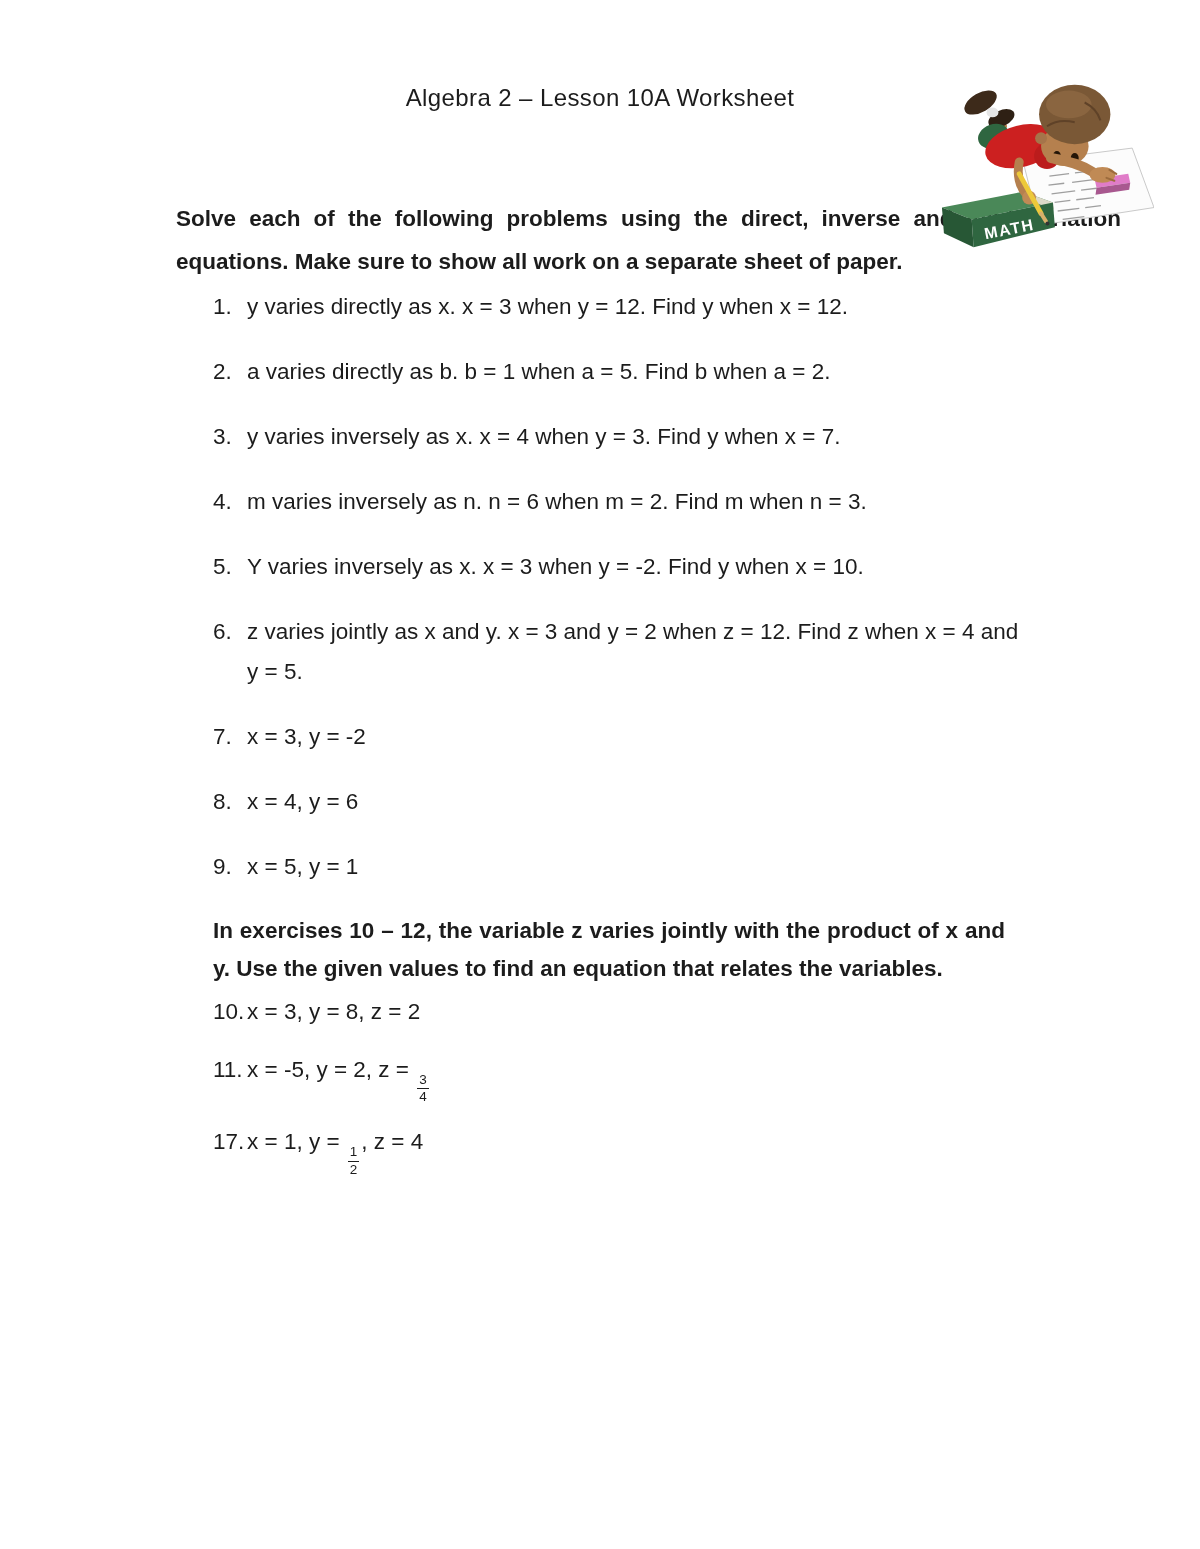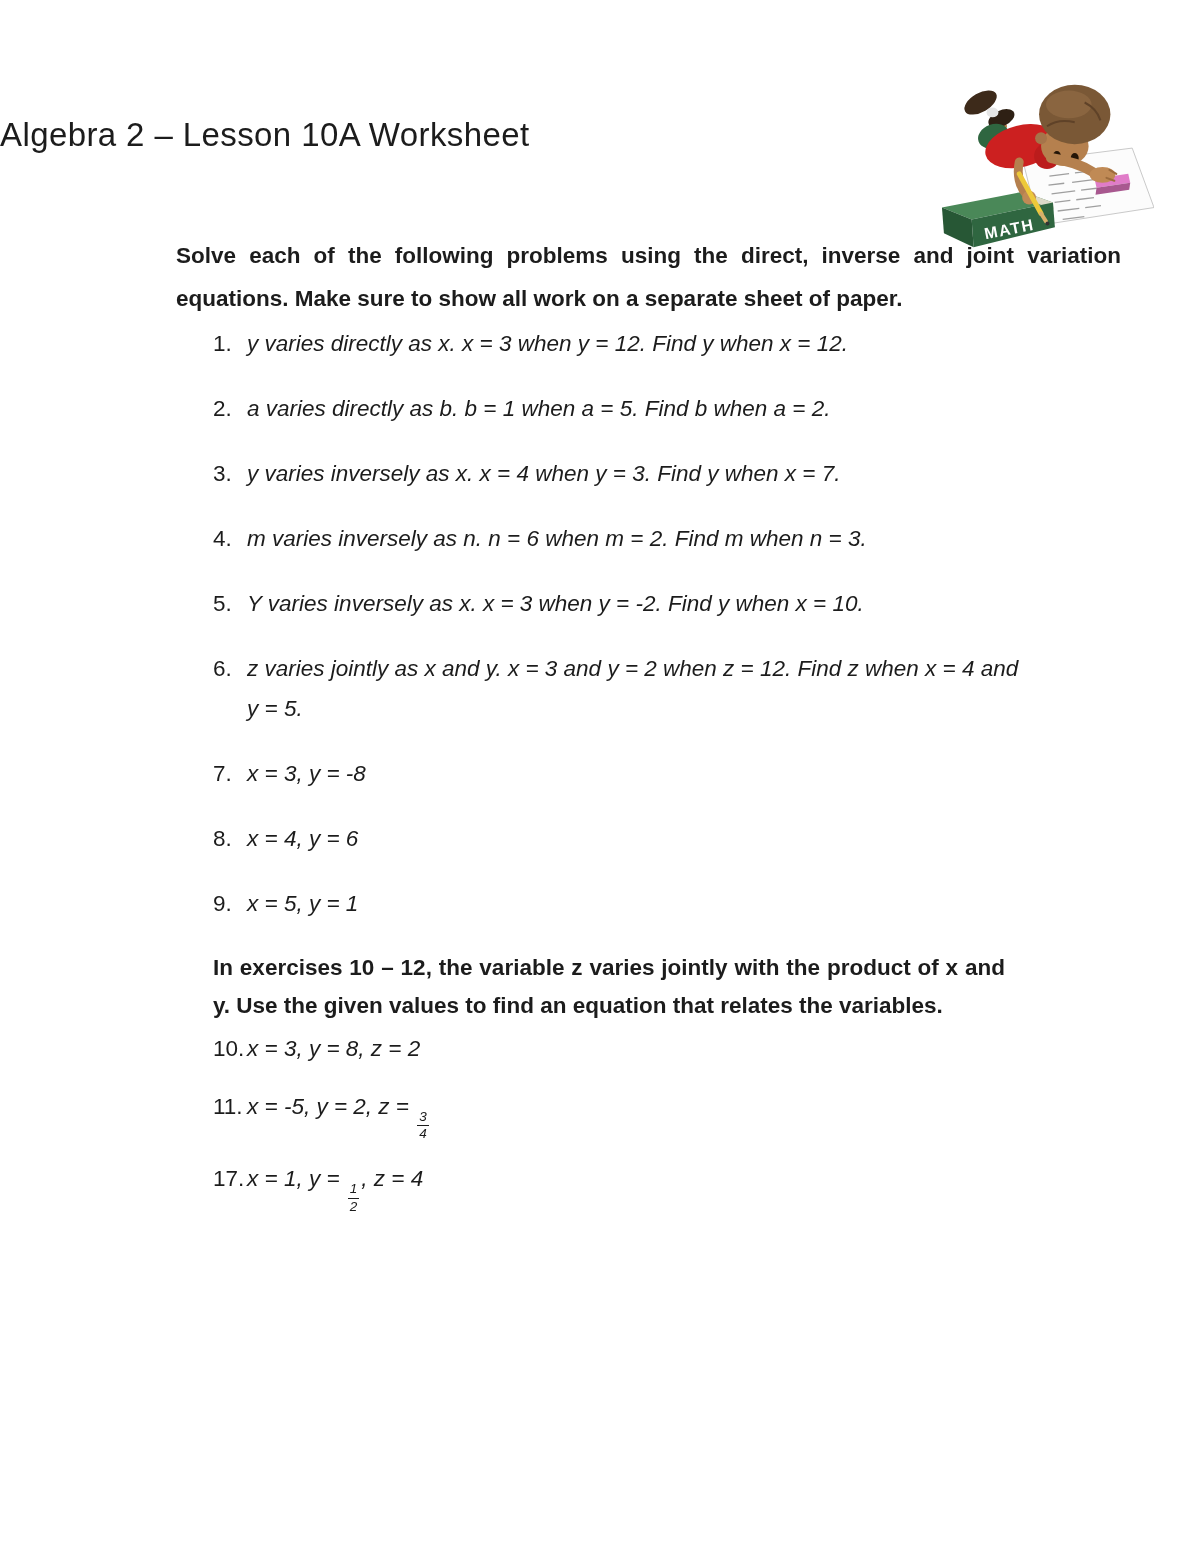--- a/index.html
+++ b/index.html
@@ -1,29 +1,29 @@
 <!DOCTYPE html>
 <html><head>
 <meta charset="utf-8">
 <style>
   html, body { margin:0; padding:0; background:#ffffff; }
   .page {
     position:relative; width:1200px; height:1549px; background:#ffffff;
     font-family:"Liberation Sans", sans-serif; color:#1c1c1c; overflow:hidden;
   }
-  .title-block { padding-top:111px; text-align:left; font-size:33px; line-height:47px; letter-spacing:0.4px; }
+  .title-block { padding-top:74px; text-align:center; font-size:24px; line-height:47px; letter-spacing:0.4px; }
   .clipart { position:absolute; top:62px; right:46px; width:218px; height:192px; }
   .intro {
     margin:76px 79px 0 176px; font-weight:bold; font-size:22.5px;
     line-height:43px; text-align:justify;
   }
   .problems { margin:4px 170px 0 213px; }
   .problem { display:flex; font-size:22.5px; line-height:40px; margin-bottom:25px; }
   .problem .pnum { min-width:34px; flex-shrink:0; }
-  .problem .ptext { flex:1;font-style:italic; }
+  .problem .ptext { flex:1; }
   .section-heading {
     font-weight:bold; font-size:22.5px; line-height:38px; text-align:justify;
     margin:16px 195px 0 213px;
   }
   .section-heading.second { margin-top:20px; }
   .section-problems { margin:4px 170px 0 213px; }
   .section-problems .problem { margin-bottom:25px; }
   .section-problems.last .problem { margin-bottom:18px; }
   .frac {
     display:inline-flex; flex-direction:column; align-items:center;
@@ -145,21 +145,21 @@
     </div>
     <div class="problem">
       <span class="pnum">6.</span>
       <span class="ptext">z varies jointly as x and y. x = 3 and y = 2 when z = 12. Find z when x = 4 and y = 5.</span>
     </div>
   </div>
 
   <div class="section-problems">
     <div class="problem">
       <span class="pnum">7.</span>
-      <span class="ptext">x = 3, y = -8</span>
+      <span class="ptext">x = 3, y = -2</span>
     </div>
     <div class="problem">
       <span class="pnum">8.</span>
       <span class="ptext">x = 4, y = 6</span>
     </div>
     <div class="problem">
       <span class="pnum">9.</span>
       <span class="ptext">x = 5, y = 1</span>
     </div>
   </div>

